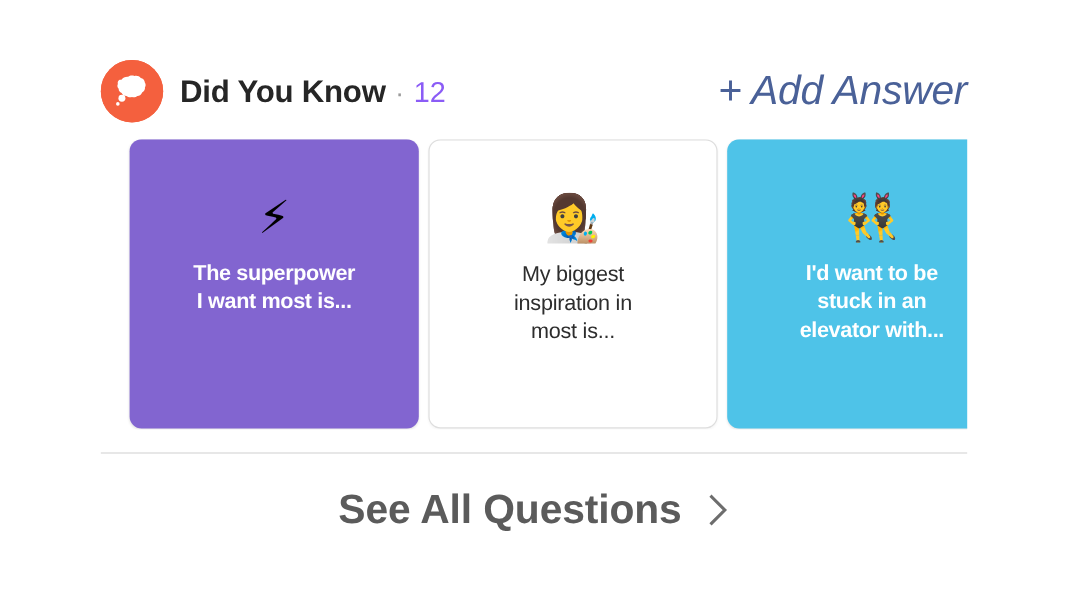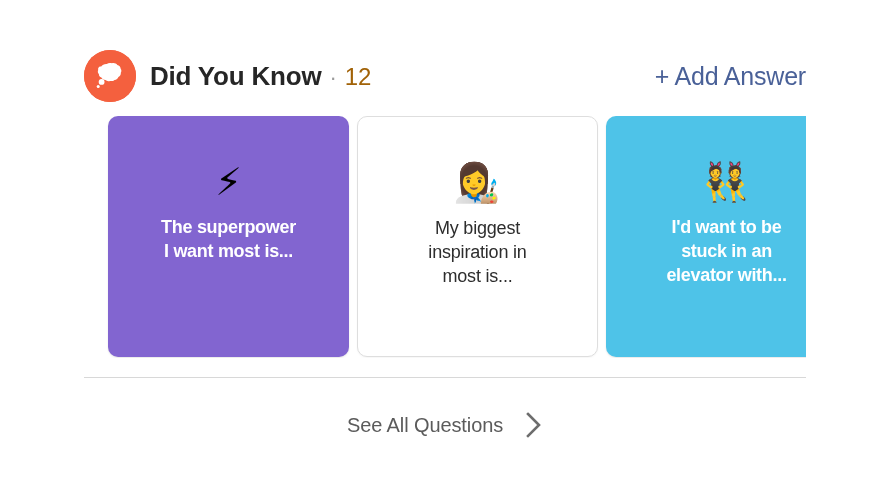--- a/index.html
+++ b/index.html
@@ -64,32 +64,33 @@
     color: #262626;
     letter-spacing: -0.2px;
   }
   .dyk-sep {
     font-size: 22px;
     color: #9b9b9b;
     font-weight: 400;
   }
   .dyk-count {
     font-size: 24px;
-    color: #a16207;
+    color: #8b5cf6;
     font-weight: 400;
   }
 
   .add-answer {
-    font-size: 25px;
+    font-size: 34px;
     color: #4a6198;
     font-weight: 400;
     letter-spacing: -0.2px;
     cursor: pointer;
     white-space: nowrap;
     user-select: none;
+    font-style: italic;
   }
 
   
   .cards-viewport {
     position: absolute;
     left: 0;
     top: 116px;
     width: 806px;
     height: 242px;
     overflow: hidden;
@@ -174,23 +175,23 @@
     width: 722px;
     height: 60px;
     display: flex;
     align-items: center;
     justify-content: center;
     gap: 22px;
     cursor: pointer;
     user-select: none;
   }
   .see-all-label {
-    font-size: 20px;
+    font-size: 34px;
     color: #5b5b5b;
-    font-weight: 400;
+    font-weight: 700;
     letter-spacing: -0.1px;
   }
   .chevron {
     display: block;
     width: 18px;
     height: 28px;
   }
 </style>
 </head>
 <body>

